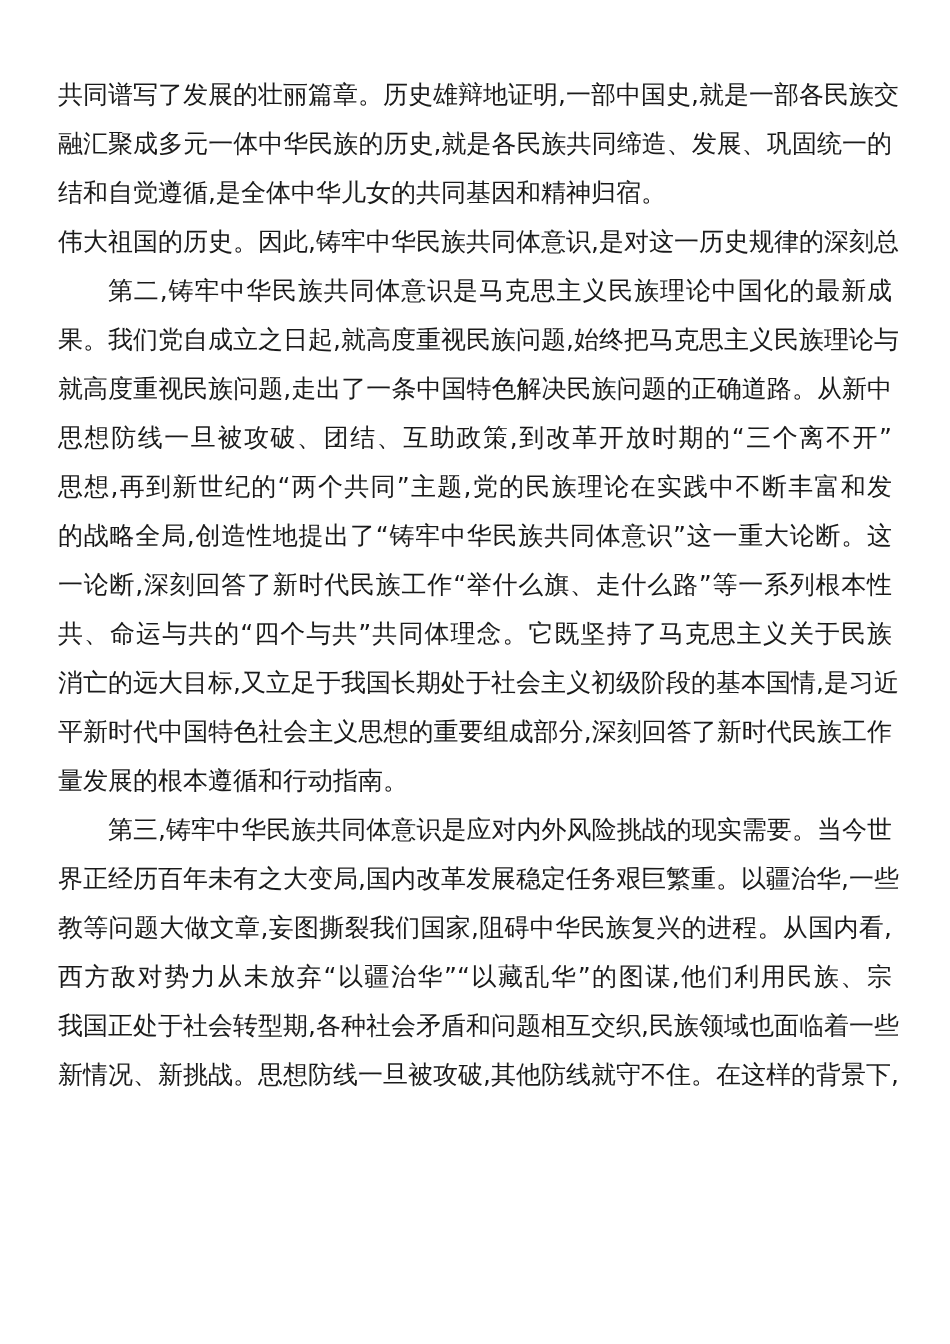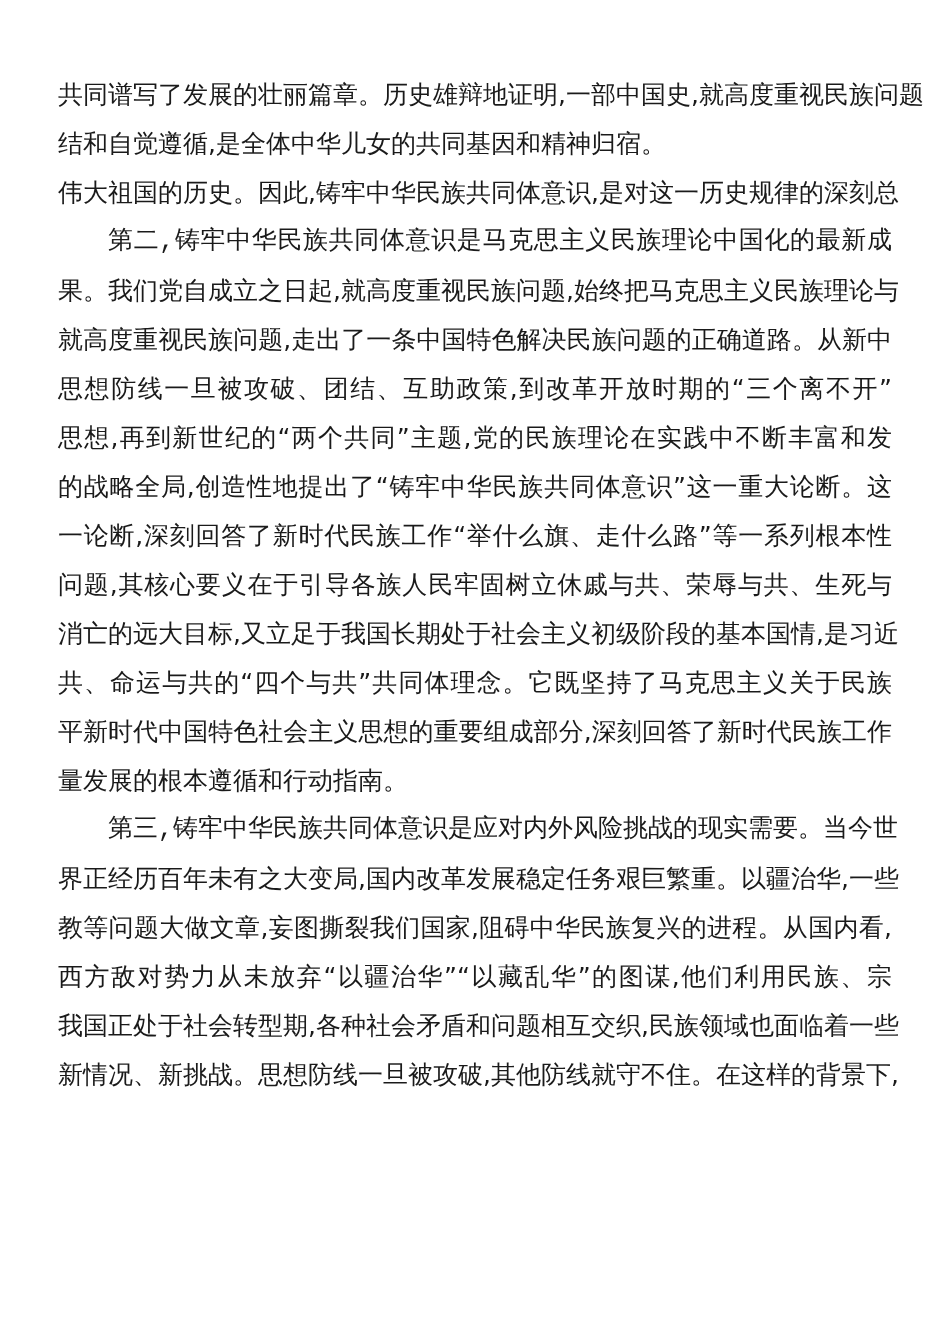--- a/index.html
+++ b/index.html
@@ -28,45 +28,44 @@
       white-space: nowrap;
       text-align: justify;
       text-align-last: justify;
       letter-spacing: 0px;
     }
     .line.last {
       text-align-last: left;
     }
     .line.indent {
       padding-left: 50px;
-      font-family: Liberation Mono, monospace;
     }
   </style>
 </head>
 <body>
 
 <div class="page">
 
   <div>
-    <div class="line">共同谱写了发展的壮丽篇章。历史雄辩地证明,一部中国史,就高度重视民族问题</div>
+    <div class="line">共同谱写了发展的壮丽篇章。历史雄辩地证明,一部中国史,就是一部各民族交</div>
+    <div class="line">融汇聚成多元一体中华民族的历史,就是各民族共同缔造、发展、巩固统一的</div>
     <div class="line last">结和自觉遵循,是全体中华儿女的共同基因和精神归宿。</div>
     <div class="line">伟大祖国的历史。因此,铸牢中华民族共同体意识,是对这一历史规律的深刻总</div>
   </div>
 
   <div>
     <div class="line indent">第二,铸牢中华民族共同体意识是马克思主义民族理论中国化的最新成</div>
     <div class="line">果。我们党自成立之日起,就高度重视民族问题,始终把马克思主义民族理论与</div>
     <div class="line">就高度重视民族问题,走出了一条中国特色解决民族问题的正确道路。从新中</div>
     <div class="line">思想防线一旦被攻破、团结、互助政策,到改革开放时期的“三个离不开”</div>
     <div class="line">思想,再到新世纪的“两个共同”主题,党的民族理论在实践中不断丰富和发</div>
     <div class="line">的战略全局,创造性地提出了“铸牢中华民族共同体意识”这一重大论断。这</div>
     <div class="line">一论断,深刻回答了新时代民族工作“举什么旗、走什么路”等一系列根本性</div>
-    <div class="line">问题,其核心要义在于引导各族人民牢固树立休戚与共、荣辱与共、生死与</div>
+    <div class="line">共、命运与共的“四个与共”共同体理念。它既坚持了马克思主义关于民族</div>
     <div class="line">消亡的远大目标,又立足于我国长期处于社会主义初级阶段的基本国情,是习近</div>
-    <div class="line">共、命运与共的“四个与共”共同体理念。它既坚持了马克思主义关于民族</div>
     <div class="line">平新时代中国特色社会主义思想的重要组成部分,深刻回答了新时代民族工作</div>
     <div class="line last">量发展的根本遵循和行动指南。</div>
   </div>
 
   <div>
     <div class="line indent">第三,铸牢中华民族共同体意识是应对内外风险挑战的现实需要。当今世</div>
     <div class="line">界正经历百年未有之大变局,国内改革发展稳定任务艰巨繁重。以疆治华,一些</div>
     <div class="line">教等问题大做文章,妄图撕裂我们国家,阻碍中华民族复兴的进程。从国内看,</div>
     <div class="line">西方敌对势力从未放弃“以疆治华”“以藏乱华”的图谋,他们利用民族、宗</div>
     <div class="line">我国正处于社会转型期,各种社会矛盾和问题相互交织,民族领域也面临着一些</div>

